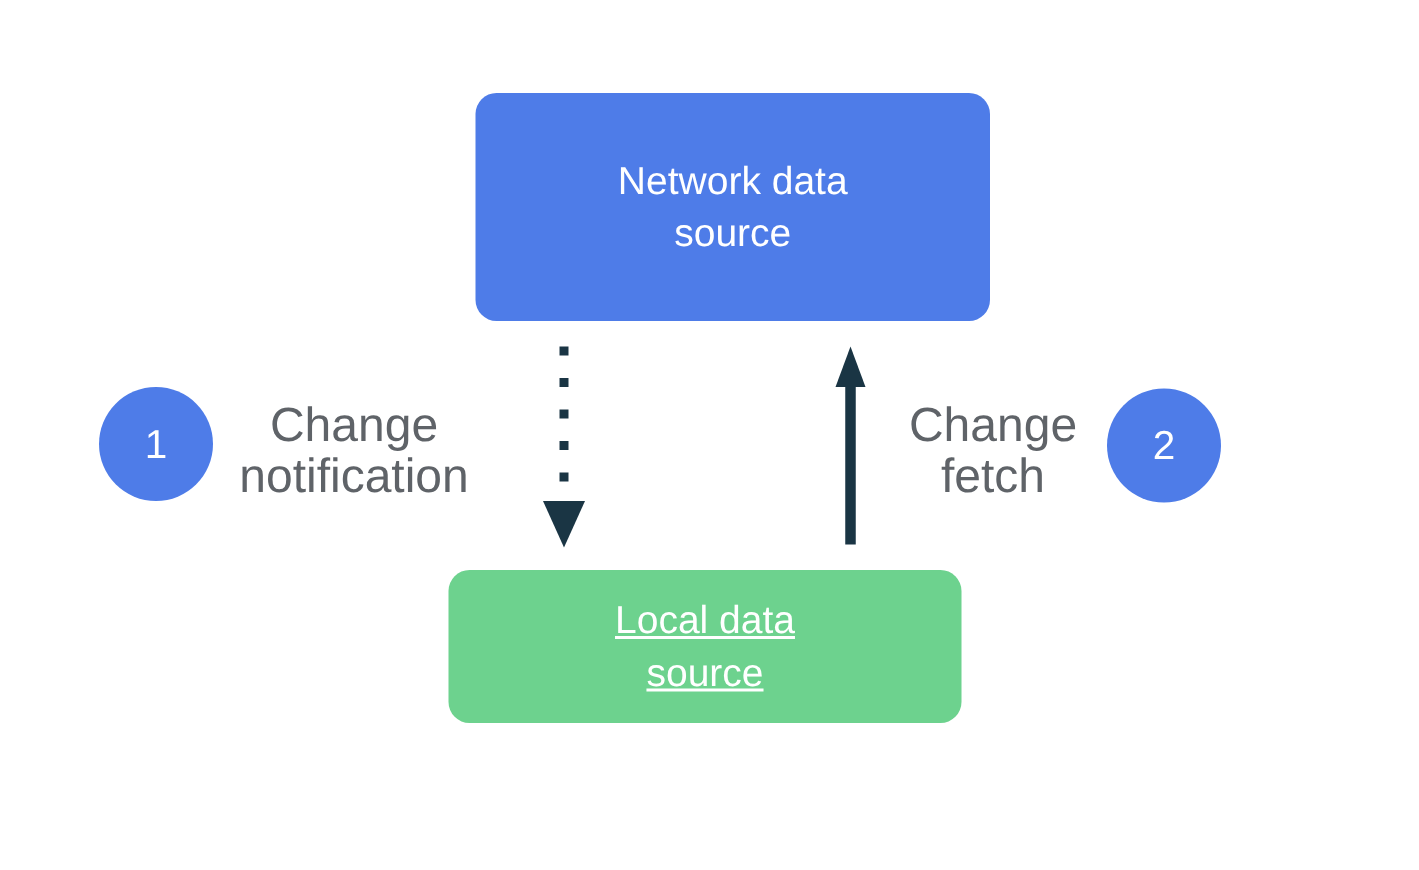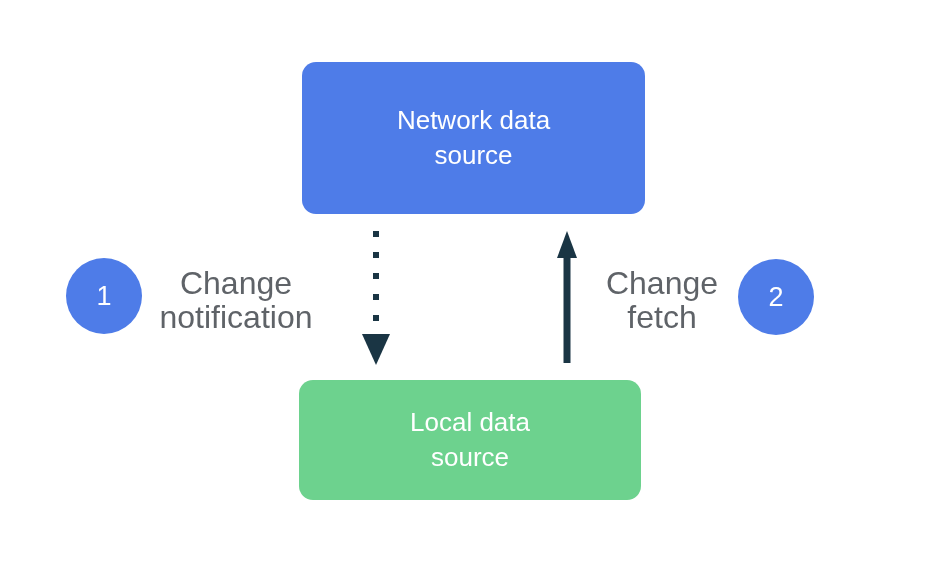--- a/index.html
+++ b/index.html
@@ -24,32 +24,33 @@
     display: flex;
     align-items: center;
     justify-content: center;
     text-align: center;
     color: #ffffff;
     font-size: 26px;
     line-height: 35px;
     white-space: pre-line;
   }
   .node-network {
-    left: 302px;
+    left: 317px;
     top: 62px;
     width: 343px;
     height: 152px;
     background: #4e7ce8;
   }
   .node-local {
     left: 299px;
     top: 380px;
     width: 342px;
-    height: 120px;
+    height: 102px;
     background: #6dd28e;
+    text-decoration: underline;
   }
   .step-circle {
     position: absolute;
     width: 76px;
     height: 76px;
     border-radius: 50%;
     background: #4e7ce8;
     color: #ffffff;
     font-size: 27px;
     display: flex;

